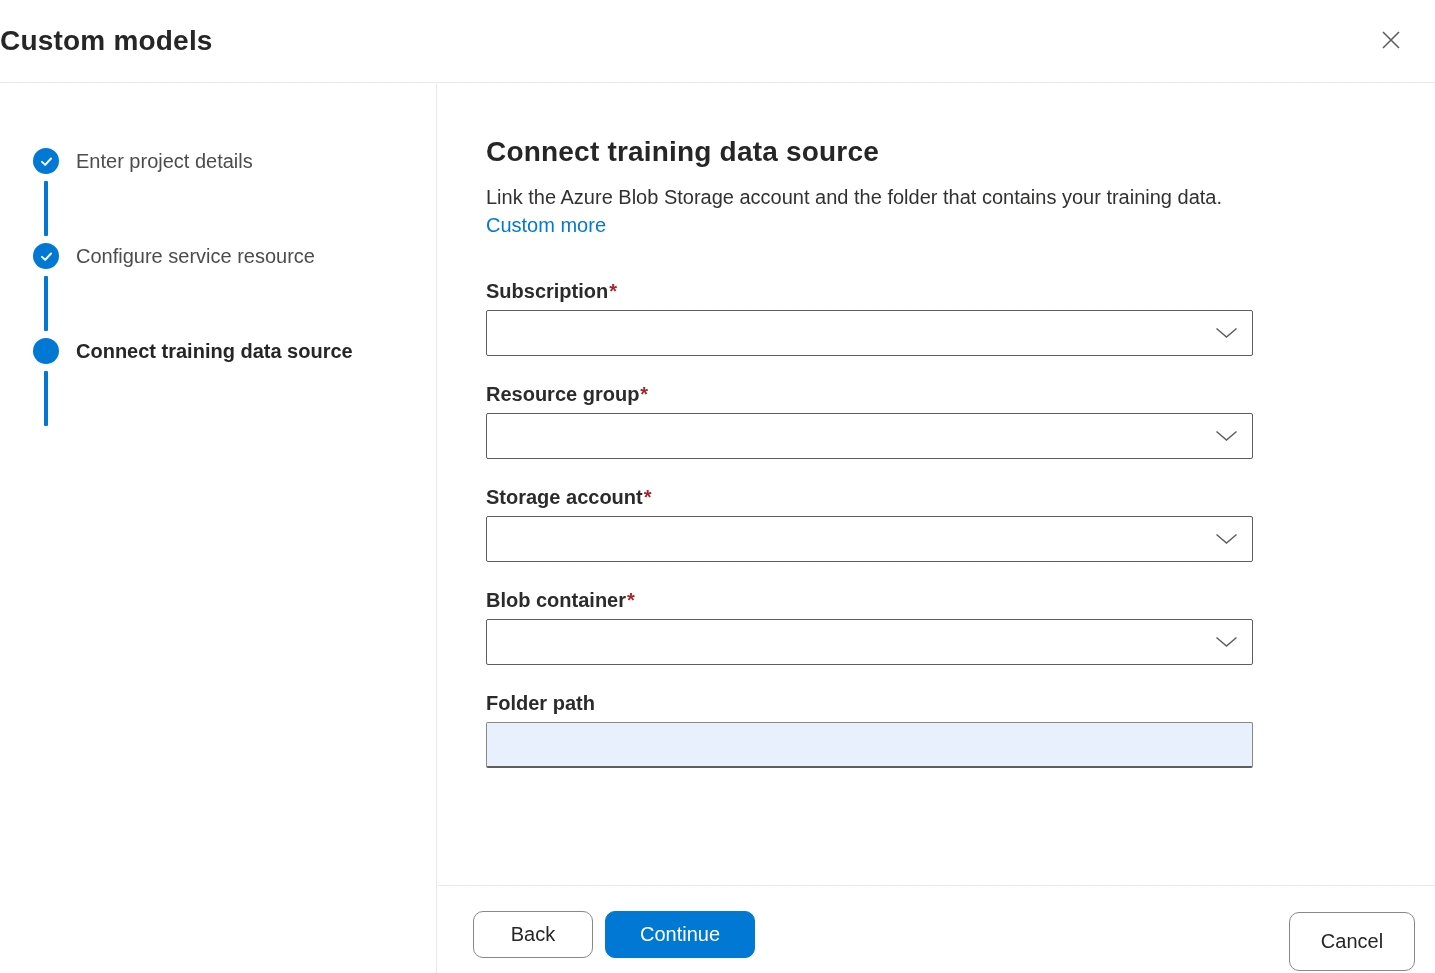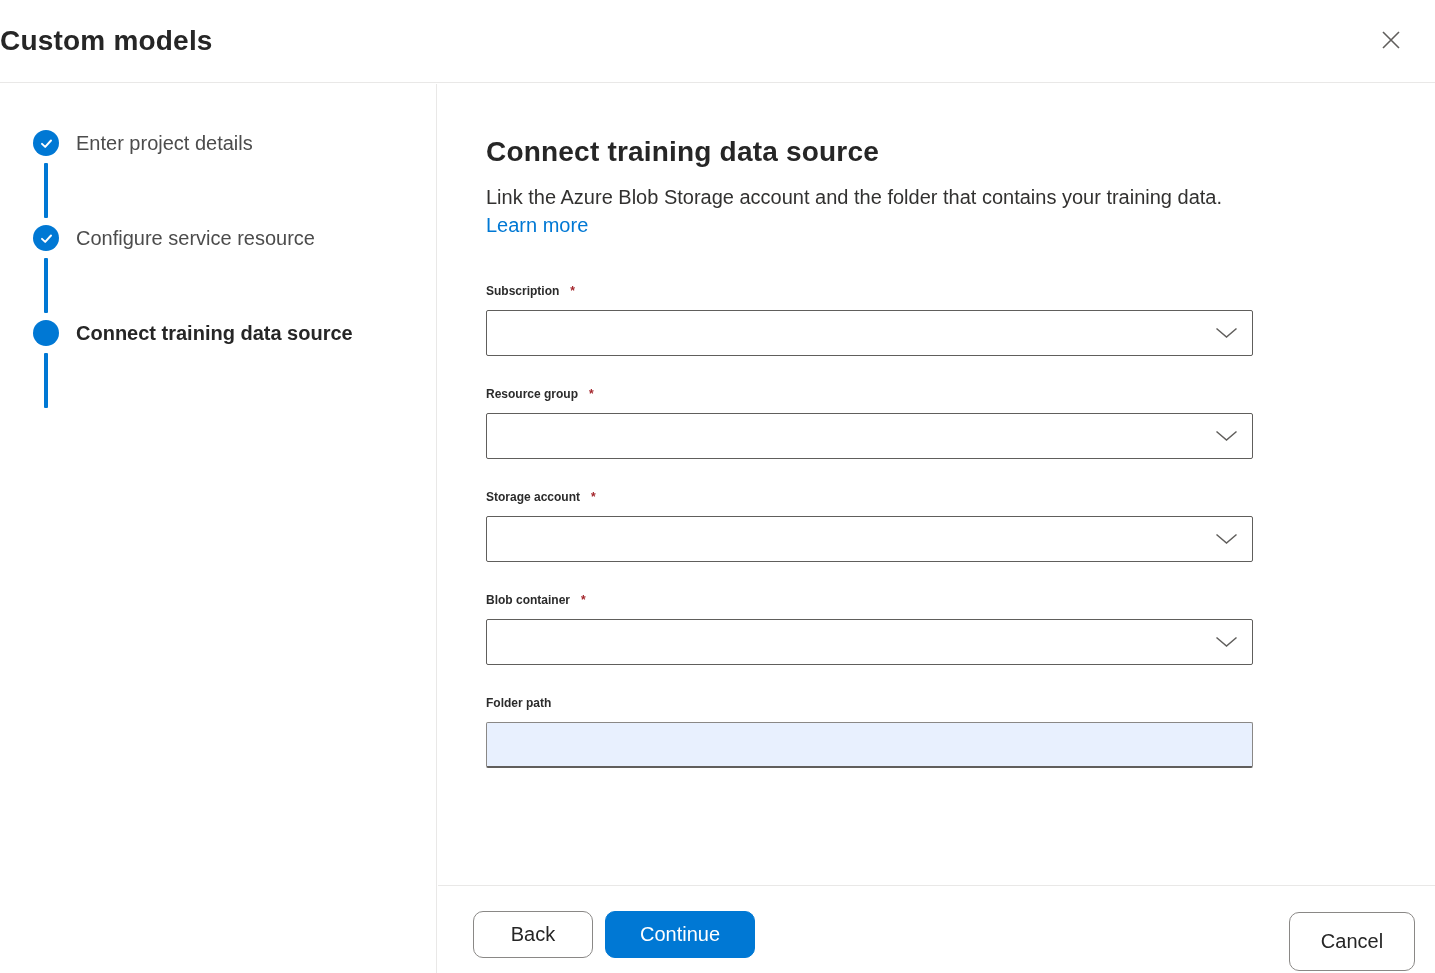--- a/index.html
+++ b/index.html
@@ -10,41 +10,41 @@
   
   .dlg-header { position:absolute; top:0; left:0; right:0; height:83px;
     border-bottom:1px solid #e9e8e7; display:flex; align-items:center; }
   .dlg-title { font-size:28px; font-weight:700; color:#262626; letter-spacing:.2px; }
   .close-btn { position:absolute; top:27px; right:31px; width:26px; height:26px;
     display:flex; align-items:center; justify-content:center; background:none; border:none; cursor:pointer; }
 
   
   .stepper-panel { position:absolute; top:84px; left:0; bottom:0; width:437px;
     border-right:1px solid #e9e8e7; background:#fff; }
-  .stepper { padding:46px 0 0 33px; }
+  .stepper { padding:64px 0 0 33px; }
   .step-row { display:flex; align-items:center; gap:17px; cursor:pointer; }
   .dot { width:26px; height:26px; min-width:26px; border-radius:50%;
     display:flex; align-items:center; justify-content:center; }
   .dot.completed, .dot.current { background:#0078d4; }
   .dot.upcoming { width:22px; height:22px; min-width:22px; margin:2px;
     background:#fff; border:2px solid #8f8f8f; }
   .step-label { font-size:20px; color:#4c4c4c; }
   .step-row.current .step-label { color:#262626; font-weight:700; }
   .connector { width:4px; height:55px; background:#0078d4; margin:7px 0 7px 11px; border-radius:1px; }
 
   
   .content { position:absolute; top:84px; left:438px; right:0; bottom:0;
     padding:51px 0 0 48px; }
   .content h1 { font-size:28px; font-weight:700; color:#262626; line-height:34px; letter-spacing:.2px; }
   .content .desc { margin-top:14px; width:745px; font-size:20px; line-height:28px; color:#323130; }
   .content .desc a { color:#0078d4; text-decoration:none; cursor:pointer; }
 
   .form { margin-top:40px; }
   .field-group { margin-bottom:26px; }
-  .field-label { display:flex; gap:11px; font-size:12px; font-weight:700;
+  .field-label { display:flex; gap:1px; font-size:20px; font-weight:700;
     color:#2b2b2b; line-height:24px; margin-bottom:7px; }
   .req { color:#a4262c; font-weight:700; }
   .combo { position:relative; width:767px; height:46px; background:#fff;
     border:1px solid #605e5c; border-radius:2px; cursor:pointer;
     display:flex; align-items:center; padding:0 44px 0 12px; }
   .combo .combo-value { font-size:20px; color:#323130; }
   .combo .chev { position:absolute; right:14px; top:50%; transform:translateY(-50%); display:flex; }
   .text-input { width:767px; height:46px; background:#e8f0fe;
     border:1px solid #8a8886; border-bottom:2px solid #605e5c; border-radius:2px;
     font-size:20px; padding:0 12px; color:#323130;
@@ -104,21 +104,21 @@
     <div class="connector"></div>
 
 
   </div>
 </div>
 
 <div class="content">
   <h1>Connect training data source</h1>
   <p class="desc">
     <span>Link the Azure Blob Storage account and the folder that contains your training data.</span>
-    <a href="#">Learn more</a>
+    <a href="#">Custom more</a>
   </p>
 
   <div class="form">
 
     <div class="field-group">
       <div class="field-label">
         <span>Subscription</span>
         <span class="req">*</span>
       </div>
       <div class="combo" role="combobox">

